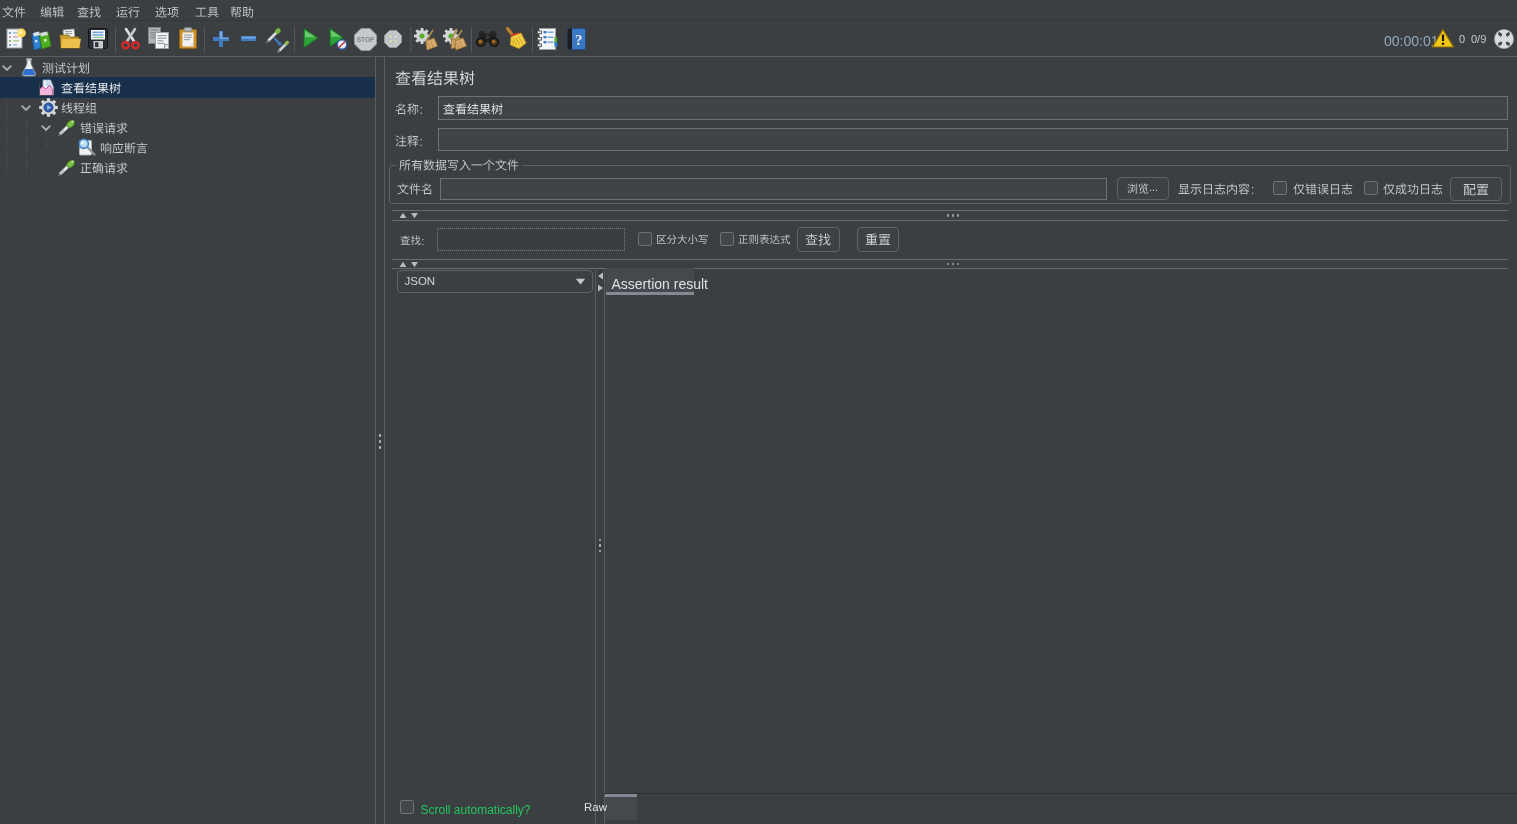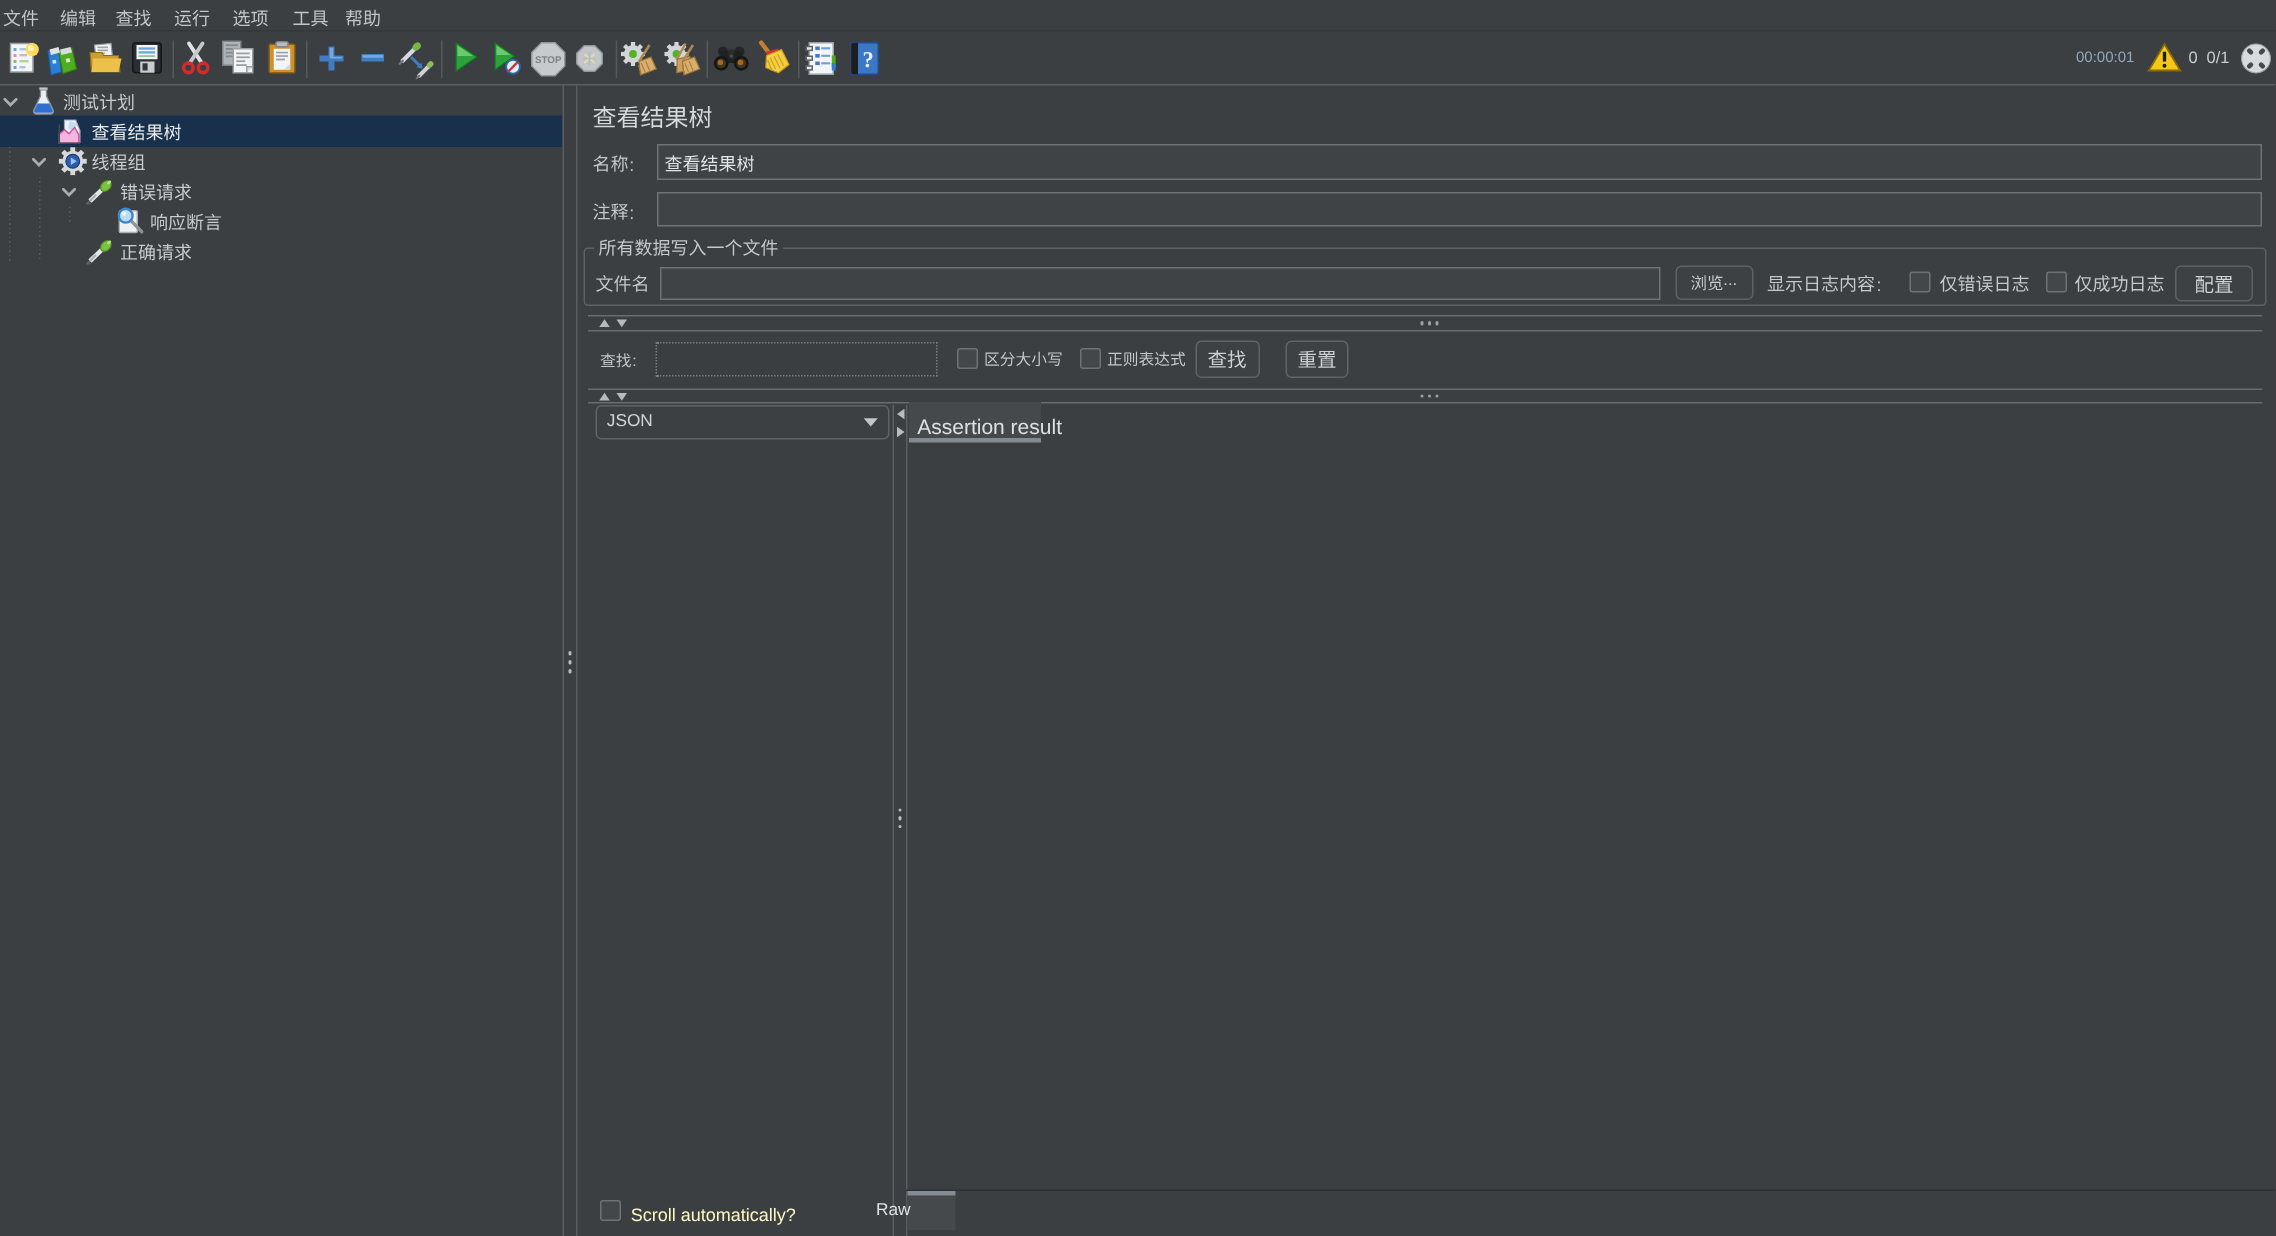--- a/index.html
+++ b/index.html
@@ -308,28 +308,28 @@
       <rect x="11.5" y="13.5" width="6" height="1.4" fill="#6f9fd8"></rect>
 <rect x="18.5" y="9" width="2.6" height="8" fill="#4fae1f"></rect>
       <rect x="18.5" y="14" width="2.6" height="5" fill="#2d7fd3"></rect>
 </g>
 <g transform="translate(565,7)">
 <rect x="2.5" y="0.5" width="18" height="21" rx="1.5" fill="#3a77c4" stroke="#214e88"></rect>
 <path d="M2.5,2 A 1.5 1.5 0 0 1 4,0.5 L7,0.5 L7,21.5 L4,21.5 A 1.5 1.5 0 0 1 2.5,20 Z" fill="#1b1d1f"></path>
 <text x="13.8" y="16.5" font-family="Liberation Serif" font-size="15" font-weight="bold" fill="#e8ecf2" text-anchor="middle">?</text>
 </g>
 </svg>
-<div class="lat" style="left:1384px;top:34px;font-size:10px;color:#93a9bd">00:00:01</div>
+<div class="lat" style="left:1384px;top:34px;font-size:14px;color:#93a9bd">00:00:01</div>
 <svg class="ab" style="left:1431px;top:28px" width="24" height="21" viewBox="0 0 24 21">
 <path d="M12,1.5 L22.5,19 L1.5,19 Z" fill="#f5c718" stroke="#8a6d00" stroke-width="1.2"></path>
 <path d="M12,6.5 L12,13" stroke="#1b1b10" stroke-width="2.2"></path>
     <circle cx="12" cy="15.8" r="1.3" fill="#1b1b10"></circle>
 </svg>
 <div class="lat" style="left:1459px;top:34px;font-size:11px;color:#c6cbce">0</div>
-<div class="lat" style="left:1471px;top:34px;font-size:11px;color:#c6cbce">0/1</div>
+<div class="lat" style="left:1471px;top:34px;font-size:11px;color:#c6cbce">0/9</div>
 <svg class="ab" style="left:1493px;top:28px" width="22" height="22" viewBox="0 0 24 24">
 <circle cx="12" cy="12" r="10.5" fill="#d8dbdd"></circle>
 <circle cx="12" cy="12" r="10.5" fill="none" stroke="#9ea2a5" stroke-width="0.8"></circle>
 <g fill="#46494c">
       <rect x="5.2" y="5.2" width="5" height="3.4" rx="1.6" transform="rotate(45 7.7 6.9)"></rect>
 <rect x="13.8" y="5.2" width="5" height="3.4" rx="1.6" transform="rotate(135 16.3 6.9)"></rect>
 <rect x="5.2" y="15.4" width="5" height="3.4" rx="1.6" transform="rotate(-45 7.7 17.1)"></rect>
 <rect x="13.8" y="15.4" width="5" height="3.4" rx="1.6" transform="rotate(-135 16.3 17.1)"></rect>
     </g>
 </svg>
@@ -605,21 +605,21 @@
       <use href="#z91cd" transform="translate(0.00,11.44) scale(0.013000,-0.013000)"></use>
       <use href="#z7f6e" transform="translate(13.00,11.44) scale(0.013000,-0.013000)"></use>
     </svg>
   </div>
 <div class="ab" style="left:396.5px;top:269.5px;width:196.5px;height:23px;border:1px solid #5f6364;border-radius:4px;background:#3c4042"></div>
 <div class="lat" style="left:404.5px;top:276px;font-size:11.5px;color:#d2d5d7">JSON</div>
 <svg class="ab" style="left:575px;top:278px" width="11" height="7" viewBox="0 0 11 7">
     <path d="M0.8,0.8 L10.2,0.8 L5.5,6.4 Z" fill="#c2c6c8"></path>
   </svg>
 <div class="ab" style="left:400px;top:800px;width:14px;height:14px;background:#43474a;border:1px solid #6e7274;border-radius:2px"></div>
-<div class="lat" style="left:420.5px;top:803.5px;font-size:12px;color:#fef9c3">Scroll automatically?</div>
+<div class="lat" style="left:420.5px;top:803.5px;font-size:12px;color:#22c55e">Scroll automatically?</div>
 <div class="ab" style="left:595px;top:270px;width:1px;height:554px;background:#5b5e60"></div>
 <div class="ab" style="left:604px;top:270px;width:1px;height:554px;background:#5b5e60"></div>
 <svg class="ab" style="left:596.5px;top:271.5px" width="7" height="20" viewBox="0 0 7 20">
 <path d="M6,0.5 L6,7.5 L1,4 Z" fill="#b9bdbf"></path>
 <path d="M1,12.5 L1,19.5 L6,16 Z" fill="#b9bdbf"></path>
 </svg>
 <div class="ab" style="left:598.5px;top:538.5px;width:2.5px;height:2.5px;border-radius:50%;background:#b9bdbf"></div>
 <div class="ab" style="left:598.5px;top:544px;width:2.5px;height:2.5px;border-radius:50%;background:#b9bdbf"></div>
 <div class="ab" style="left:598.5px;top:549.5px;width:2.5px;height:2.5px;border-radius:50%;background:#b9bdbf"></div>
 <div class="ab" style="left:605.5px;top:268px;width:88.5px;height:27px;background:#46494c"></div>

